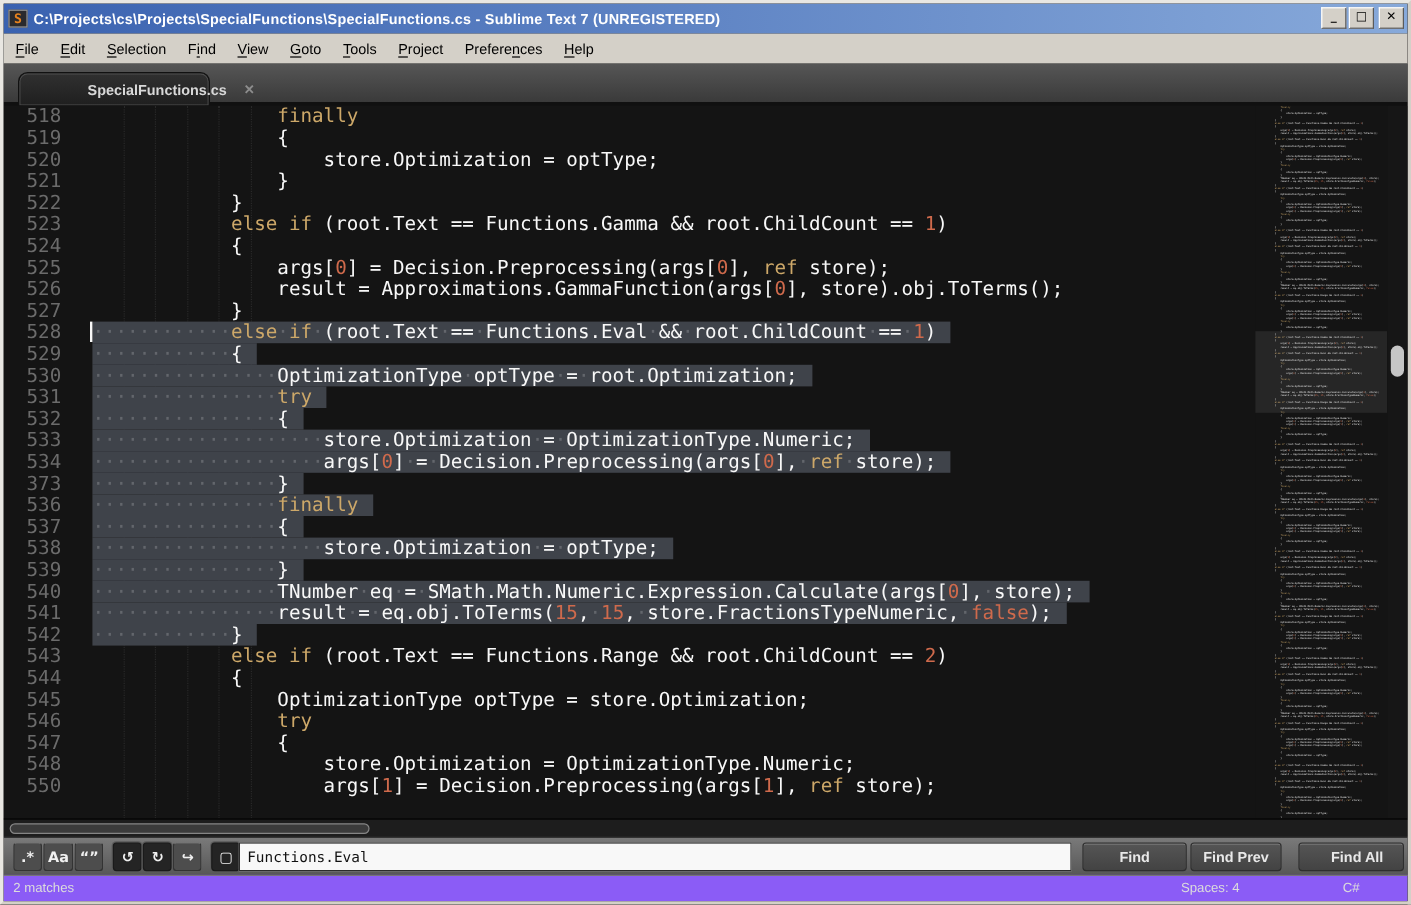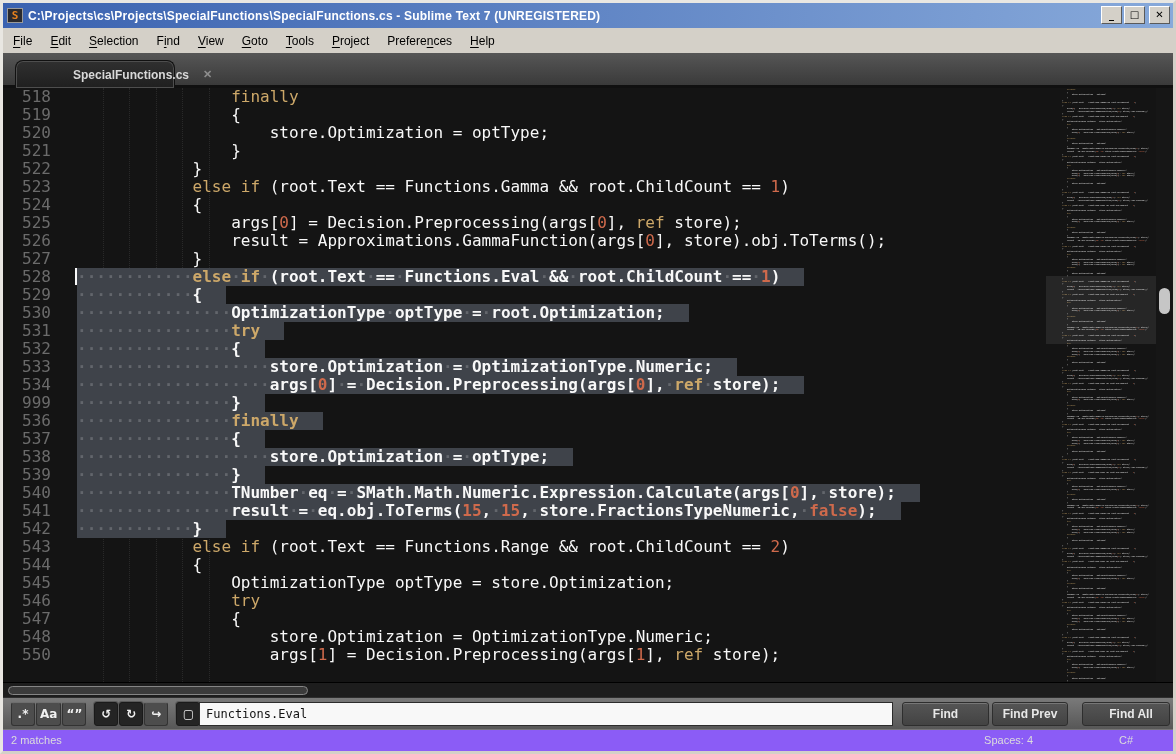--- a/index.html
+++ b/index.html
@@ -39,21 +39,21 @@
   .tab-close { margin-left:14px; color:#8d8d8d; font-size:11px; font-weight:bold; }
 
   
   .editor { position:absolute; left:0; top:85px; width:1170px; height:594px; background:#141414; overflow:hidden; }
   .guides { position:absolute; left:0; top:0; height:594px; width:1043px; }
   .guide { position:absolute; top:0; height:594px; border-left:1px dotted rgba(255,255,255,.09); }
   .code-lines { position:absolute; left:0; top:0; width:1043px; }
   .line { height:18px; line-height:18px; white-space:pre; font-family:"DejaVu Sans Mono",monospace; font-size:16px; }
   .lnum { display:inline-block; width:48px; text-align:right; color:#6b6b6b; vertical-align:top; }
   .code { display:inline-block; margin-left:26px; height:18px; }
-  .code.sel { background:#3f434a; padding-right:24px;font-weight:bold; }
+  .code.sel { background:#3f434a; padding-right:12px; }
   .k { color:#CDA869; } .n { color:#CF6A4C; } .p { color:#F8F8F8; } .ws { color:#63666c; }
   .caret { position:absolute; left:72px; top:180px; width:2px; height:17px; background:#f8f8f8; }
 
   
   .minimap { position:absolute; left:1043px; top:0; width:110px; height:594px; overflow:hidden; background:#141414; }
   .mm-inner { position:absolute; left:2px; top:0; width:610px; transform:scale(0.18); transform-origin:0 0; }
   .mm-line { height:15px; line-height:15px; white-space:pre; font-family:"DejaVu Sans Mono",monospace; font-size:11px; opacity:.9; }
   .mm-viewport { position:absolute; left:0; top:188px; width:110px; height:68px; background:rgba(255,255,255,.08); }
   .vscroll { position:absolute; left:1153px; top:0; width:17px; height:594px; background:#161616; }
   .vthumb { position:absolute; left:3px; top:200px; width:11px; height:26px; background:#c6c6c6; border-radius:6px; }
@@ -140,21 +140,21 @@
         <div class="line"><span class="lnum">525</span><span class="code"><span class="p">                </span><span class="p">args[</span><span class="n">0</span><span class="p">] = Decision.Preprocessing(args[</span><span class="n">0</span><span class="p">], </span><span class="k">ref</span><span class="p"> store);</span></span></div>
         <div class="line"><span class="lnum">526</span><span class="code"><span class="p">                </span><span class="p">result = Approximations.GammaFunction(args[</span><span class="n">0</span><span class="p">], store).obj.ToTerms();</span></span></div>
         <div class="line"><span class="lnum">527</span><span class="code"><span class="p">            </span><span class="p">}</span></span></div>
         <div class="line"><span class="lnum">528</span><span class="code sel"><span class="ws">············</span><span class="k">else</span><span class="ws">·</span><span class="k">if</span><span class="ws">·</span><span class="p">(root.Text</span><span class="ws">·</span><span class="p">==</span><span class="ws">·</span><span class="p">Functions.Eval</span><span class="ws">·</span><span class="p">&amp;&amp;</span><span class="ws">·</span><span class="p">root.ChildCount</span><span class="ws">·</span><span class="p">==</span><span class="ws">·</span><span class="n">1</span><span class="p">)</span></span></div>
         <div class="line"><span class="lnum">529</span><span class="code sel"><span class="ws">············</span><span class="p">{</span></span></div>
         <div class="line"><span class="lnum">530</span><span class="code sel"><span class="ws">················</span><span class="p">OptimizationType</span><span class="ws">·</span><span class="p">optType</span><span class="ws">·</span><span class="p">=</span><span class="ws">·</span><span class="p">root.Optimization;</span></span></div>
         <div class="line"><span class="lnum">531</span><span class="code sel"><span class="ws">················</span><span class="k">try</span></span></div>
         <div class="line"><span class="lnum">532</span><span class="code sel"><span class="ws">················</span><span class="p">{</span></span></div>
         <div class="line"><span class="lnum">533</span><span class="code sel"><span class="ws">····················</span><span class="p">store.Optimization</span><span class="ws">·</span><span class="p">=</span><span class="ws">·</span><span class="p">OptimizationType.Numeric;</span></span></div>
         <div class="line"><span class="lnum">534</span><span class="code sel"><span class="ws">····················</span><span class="p">args[</span><span class="n">0</span><span class="p">]</span><span class="ws">·</span><span class="p">=</span><span class="ws">·</span><span class="p">Decision.Preprocessing(args[</span><span class="n">0</span><span class="p">],</span><span class="ws">·</span><span class="k">ref</span><span class="ws">·</span><span class="p">store);</span></span></div>
-        <div class="line"><span class="lnum">999</span><span class="code sel"><span class="ws">················</span><span class="p">}</span></span></div>
+        <div class="line"><span class="lnum">373</span><span class="code sel"><span class="ws">················</span><span class="p">}</span></span></div>
         <div class="line"><span class="lnum">536</span><span class="code sel"><span class="ws">················</span><span class="k">finally</span></span></div>
         <div class="line"><span class="lnum">537</span><span class="code sel"><span class="ws">················</span><span class="p">{</span></span></div>
         <div class="line"><span class="lnum">538</span><span class="code sel"><span class="ws">····················</span><span class="p">store.Optimization</span><span class="ws">·</span><span class="p">=</span><span class="ws">·</span><span class="p">optType;</span></span></div>
         <div class="line"><span class="lnum">539</span><span class="code sel"><span class="ws">················</span><span class="p">}</span></span></div>
         <div class="line"><span class="lnum">540</span><span class="code sel"><span class="ws">················</span><span class="p">TNumber</span><span class="ws">·</span><span class="p">eq</span><span class="ws">·</span><span class="p">=</span><span class="ws">·</span><span class="p">SMath.Math.Numeric.Expression.Calculate(args[</span><span class="n">0</span><span class="p">],</span><span class="ws">·</span><span class="p">store);</span></span></div>
         <div class="line"><span class="lnum">541</span><span class="code sel"><span class="ws">················</span><span class="p">result</span><span class="ws">·</span><span class="p">=</span><span class="ws">·</span><span class="p">eq.obj.ToTerms(</span><span class="n">15</span><span class="p">,</span><span class="ws">·</span><span class="n">15</span><span class="p">,</span><span class="ws">·</span><span class="p">store.FractionsTypeNumeric,</span><span class="ws">·</span><span class="n">false</span><span class="p">);</span></span></div>
         <div class="line"><span class="lnum">542</span><span class="code sel"><span class="ws">············</span><span class="p">}</span></span></div>
         <div class="line"><span class="lnum">543</span><span class="code"><span class="p">            </span><span class="k">else</span><span class="p"> </span><span class="k">if</span><span class="p"> (root.Text == Functions.Range &amp;&amp; root.ChildCount == </span><span class="n">2</span><span class="p">)</span></span></div>
         <div class="line"><span class="lnum">544</span><span class="code"><span class="p">            </span><span class="p">{</span></span></div>
         <div class="line"><span class="lnum">545</span><span class="code"><span class="p">                </span><span class="p">OptimizationType optType = store.Optimization;</span></span></div>

